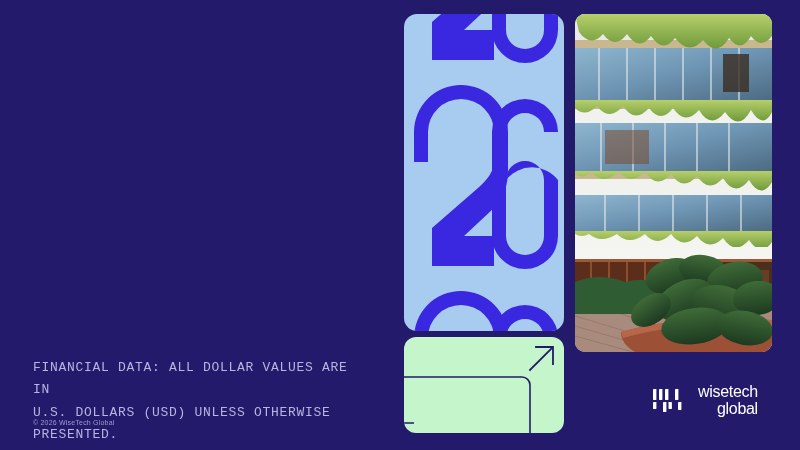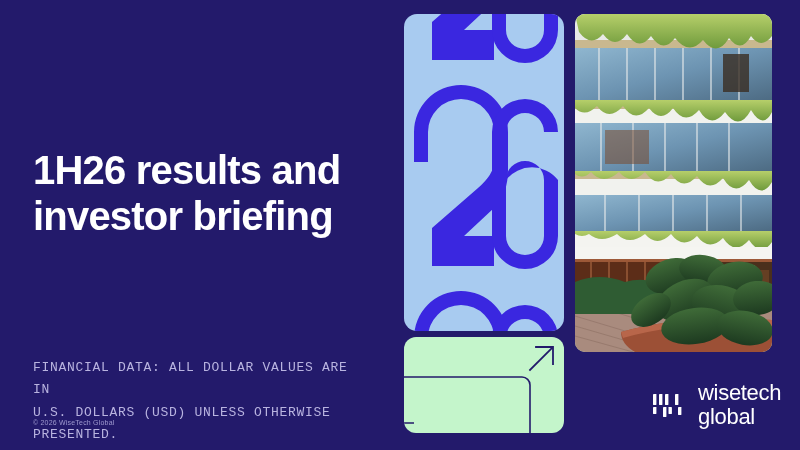--- a/index.html
+++ b/index.html
@@ -113,35 +113,32 @@
     align-items: center;
     gap: 9px;
   }
 
   .logo-mark { width: 38px; height: 38px; display: block; }
 
   .logo-words {
     display: flex;
     flex-direction: column;
     color: #ffffff;
-    font-size: 22px;
+    font-size: 16px;
     font-weight: 500;
     line-height: 1.08;
     letter-spacing: -0.3px;
+    align-items: flex-end;
   }
 </style>
 </head>
 <body>
 
 <div class="slide">
 
-  <div class="title-block">
-    <h1 class="slide-title">1H26 results and
-investor briefing</h1>
-  </div>
 
   <div class="disclaimer">FINANCIAL DATA: ALL DOLLAR VALUES ARE IN
 U.S. DOLLARS (USD) UNLESS OTHERWISE PRESENTED.</div>
 
   <div class="copyright">© 2026 WiseTech Global</div>
 
   <div class="card-26">
     <svg viewBox="0 0 160 317" preserveAspectRatio="none">
       <defs>
 

